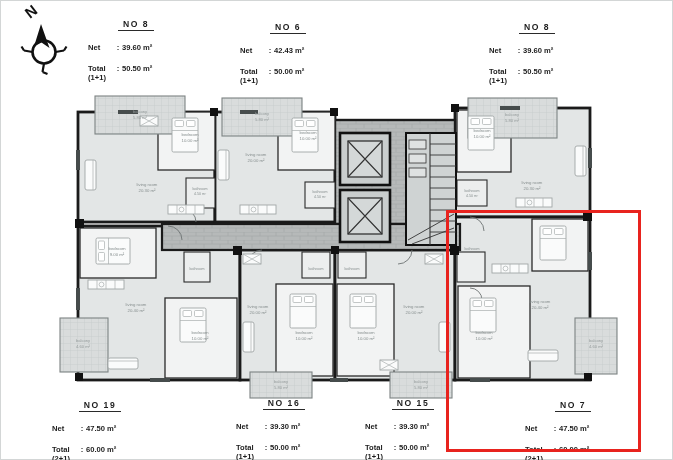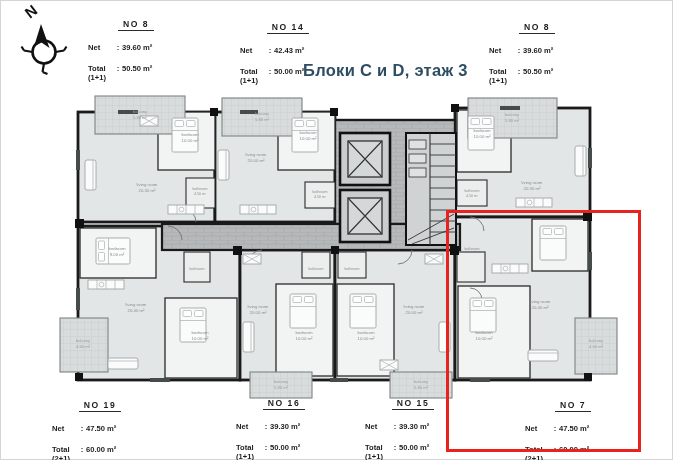--- a/index.html
+++ b/index.html
@@ -42,39 +42,38 @@
 
   <svg class="plan-svg" width="70" height="75" viewBox="0 0 70 75" style="left:8px;top:4px;">
     <circle cx="36" cy="48" r="11.5" fill="none" stroke="#111" stroke-width="2.6"></circle>
     <path d="M24.5,48 L16,46.5 M16,46.5 L13.5,42.5" stroke="#111" stroke-width="2.2" fill="none"></path>
     <path d="M47.5,48 L56,46.5 M56,46.5 L58.5,42.5" stroke="#111" stroke-width="2.2" fill="none"></path>
     <path d="M36,59.5 L34.5,68 M34.5,68 L39.5,70" stroke="#111" stroke-width="2.2" fill="none"></path>
     <path d="M33,20 L41.5,44 L33.5,38.5 L26,42.5 Z" fill="#111"></path>
     <text x="22" y="15" transform="rotate(-38 22 15)" font-size="15" font-weight="bold" fill="#111" font-family="Liberation Sans, sans-serif">N</text>
   </svg>
 
-  <div class="plan-title">Блоки C и D, этаж 3</div>
 
   <div class="apt-card" style="left:88px;top:20px;">
     <div class="apt-no"><span>NO 8</span></div>
     <div class="row">
         <span class="k">Net</span>
         <span class="c">:</span>
         <span class="v">39.60 m²</span>
       </div>
     <div class="row">
         <span class="k">Total</span>
         <span class="c">:</span>
         <span class="v">50.50 m²</span>
       </div>
     <div class="apt-type">(1+1)</div>
   </div>
 
   <div class="apt-card" style="left:240px;top:23px;">
-    <div class="apt-no"><span>NO 14</span></div>
+    <div class="apt-no"><span>NO 6</span></div>
     <div class="row">
         <span class="k">Net</span>
         <span class="c">:</span>
         <span class="v">42.43 m²</span>
       </div>
     <div class="row">
         <span class="k">Total</span>
         <span class="c">:</span>
         <span class="v">50.00 m²</span>
       </div>

